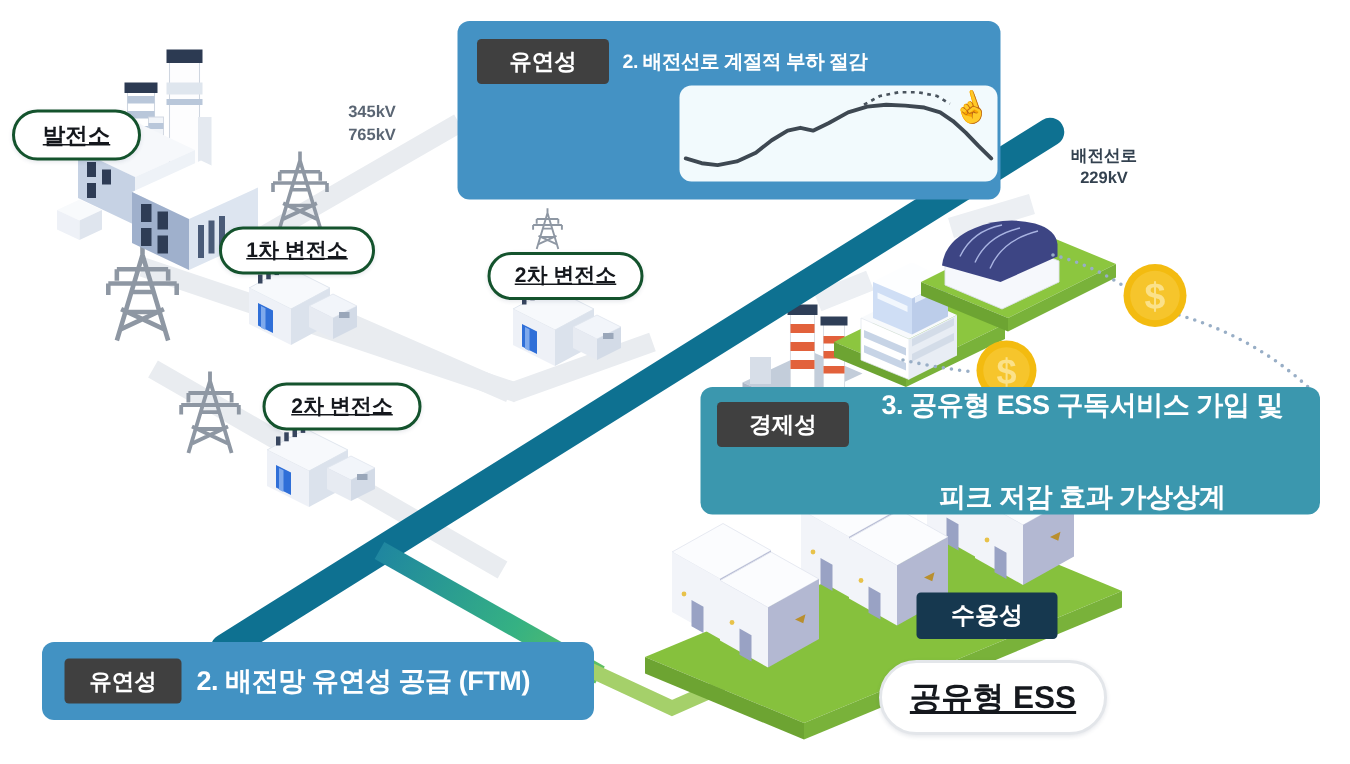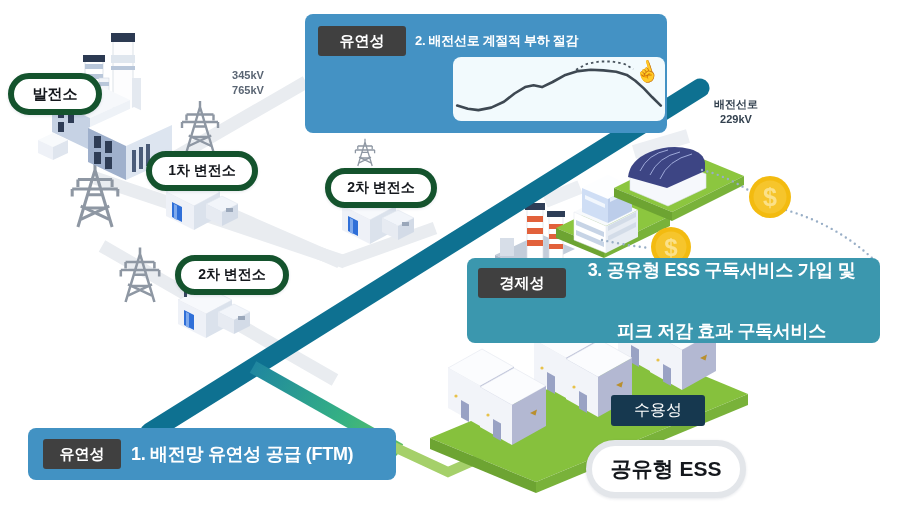--- a/index.html
+++ b/index.html
@@ -1,22 +1,22 @@
 <!DOCTYPE html>
 <html><head>
 <meta charset="utf-8">
 <style>
   html,body{margin:0;padding:0;background:#fff;}
   #stage{position:relative;width:900px;height:509px;background:#ffffff;overflow:hidden;
          font-family:"Liberation Sans",sans-serif;}
   #art{position:absolute;left:0;top:0;}
 
-  .pill{position:absolute;background:#fff;border:6px solid #14532d;border-radius:999px;
+  .pill{position:absolute;background:#fff;border:2px solid #14532d;border-radius:999px;
         display:flex;align-items:center;justify-content:center;font-weight:700;
-        color:#15181d;box-shadow:0 1px 3px rgba(40,60,90,.12);white-space:nowrap;}
+        color:#15181d;box-shadow:0 1px 3px rgba(40,60,90,.12);white-space:nowrap;text-decoration:underline;}
   .pill-plant{left:8px;top:73px;width:82px;height:30px;font-size:15px;}
   .pill-sub1{left:146px;top:151px;width:100px;height:28px;font-size:14px;}
   .pill-sub2r{left:325px;top:168px;width:100px;height:28px;font-size:14px;}
   .pill-sub2l{left:175px;top:255px;width:102px;height:28px;font-size:14px;}
   .pill-ess{left:586px;top:424px;width:148px;height:46px;font-size:21px;border-color:#e3e6ea;margin-top:16px;}
 
   .kv{position:absolute;font-weight:700;text-align:center;line-height:1.35;}
   .kv-trans{left:220px;top:68px;width:56px;font-size:11px;color:#5a6573;}
   .kv-dist{left:698px;top:97px;width:76px;font-size:11px;color:#33414f;line-height:1.4;}
 
@@ -24,21 +24,21 @@
   .banner-top{left:305px;top:14px;width:362px;height:119px;background:#4492c4;}
   .banner-eco{left:467px;top:258px;width:413px;height:85px;background:#3b97ae;}
   .banner-bot{left:28px;top:428px;width:368px;height:52px;background:#4292c3;}
 
   .tag{position:absolute;background:#404040;color:#fff;font-weight:700;font-size:15px;
        display:flex;align-items:center;justify-content:center;border-radius:3px;}
   .tag-top{left:13px;top:12px;width:88px;height:30px;}
   .tag-eco{left:11px;top:10px;width:88px;height:30px;}
   .tag-bot{left:15px;top:11px;width:78px;height:30px;}
   .tag-acc{position:absolute;left:611px;top:395px;width:94px;height:31px;background:#16384f;
-       color:#fff;font-weight:400;font-size:16px;display:flex;align-items:center;justify-content:center;border-radius:3px;}
+       color:#fff;font-weight:700;font-size:16px;display:flex;align-items:center;justify-content:center;border-radius:3px;}
 
   .banner-title{position:absolute;color:#fff;font-weight:700;white-space:nowrap;letter-spacing:-0.3px;}
   .title-top{left:110px;top:12px;height:30px;display:flex;align-items:center;font-size:13px;}
   .title-bot{left:103px;top:11px;height:30px;display:flex;align-items:center;font-size:18px;}
   .eco-lines{position:absolute;left:102px;top:0;width:305px;height:85px;display:flex;flex-direction:column;
              align-items:center;justify-content:space-between;gap:7px;color:#fff;font-weight:700;font-size:18px;
              white-space:nowrap;letter-spacing:-0.3px;}
 
   .chart-box{position:absolute;left:148px;top:43px;width:212px;height:64px;background:#f2fafd;
              border-radius:8px;overflow:hidden;}
@@ -257,25 +257,25 @@
           <polyline points="123.0,12.8 133.6,7.0 146.3,4.5 159.0,4.5 171.7,7.0 180.2,12.2" class="spark-dotted"></polyline>
         </svg>
       <div class="hand">☝</div>
     </div>
   </div>
 
   <div class="banner banner-eco">
     <div class="tag tag-eco">경제성</div>
     <div class="eco-lines">
       <div>3. 공유형 ESS 구독서비스 가입 및</div>
-      <div>피크 저감 효과 구독서비스</div>
+      <div>피크 저감 효과 가상상계</div>
     </div>
   </div>
 
   <div class="banner banner-bot">
     <div class="tag tag-bot">유연성</div>
-    <div class="banner-title title-bot">1. 배전망 유연성 공급 (FTM)</div>
+    <div class="banner-title title-bot">2. 배전망 유연성 공급 (FTM)</div>
   </div>
 
   <div class="tag-acc">수용성</div>
   <div class="pill pill-ess">공유형 ESS</div>
 
 </div>
 
 </body></html>

